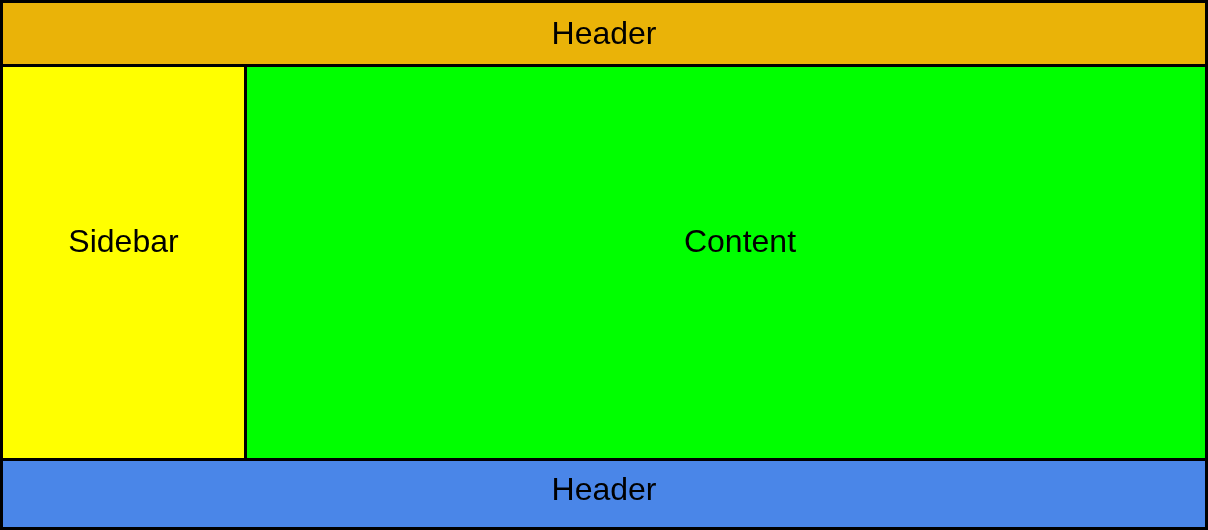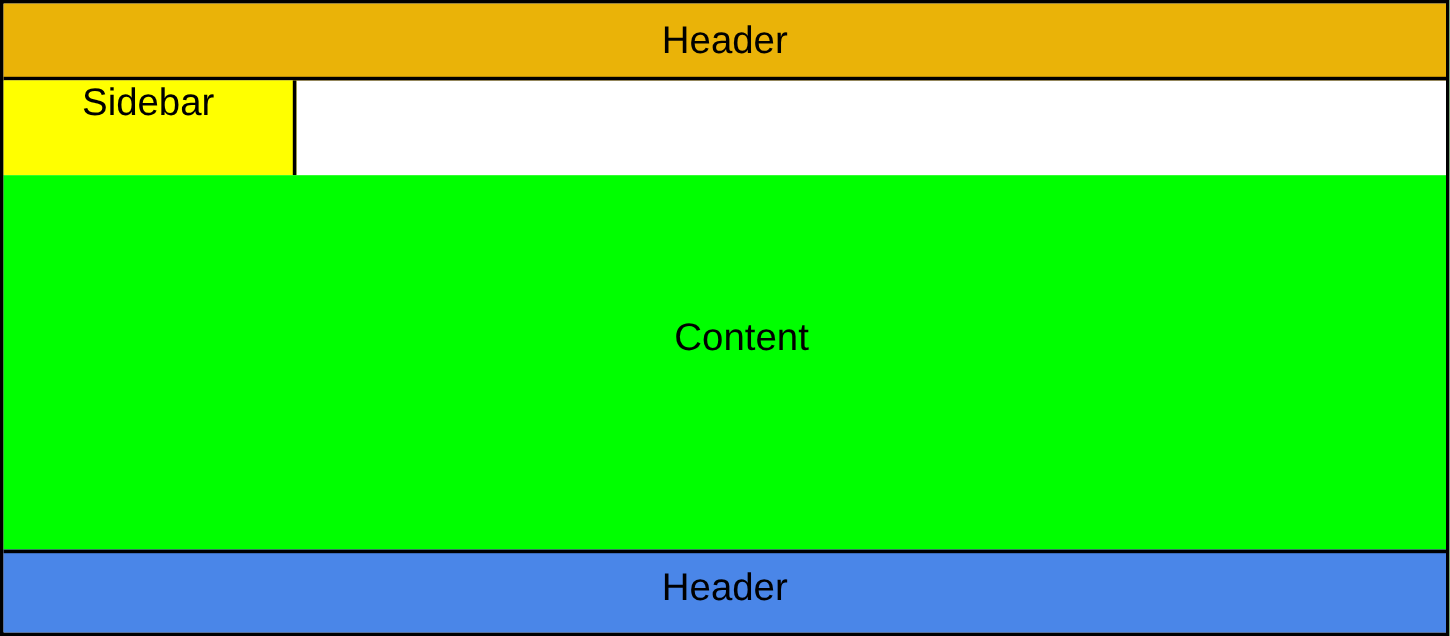--- a/index.html
+++ b/index.html
@@ -27,21 +27,21 @@
   }
   .header {
     flex: none;
     height: 64px;
     border-bottom: 3px solid #000000;
   }
   .middle {
     flex: 1 1 auto;
     min-height: 0;
     display: flex;
-    flex-direction: column;
+    flex-direction: row;
   }
   .sidebar {
     flex: none;
     width: 244px;
     border-right: 3px solid #000000;
     
     padding-bottom: 42px;
   }
   .content {
     flex: 1 1 auto;

